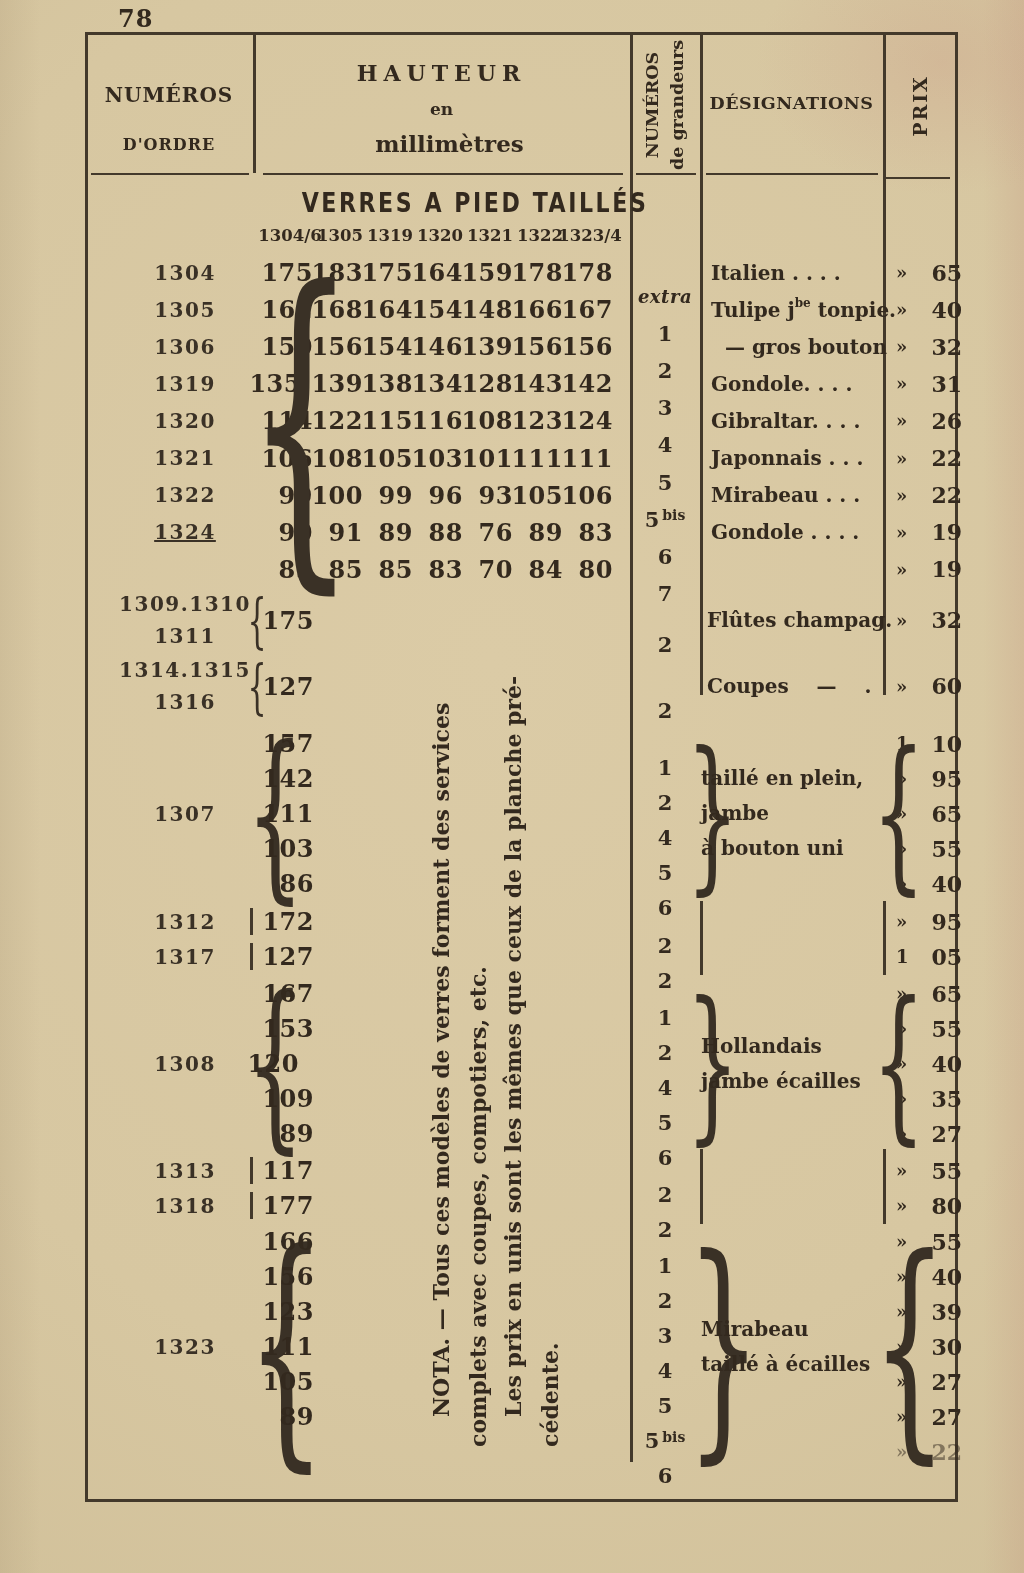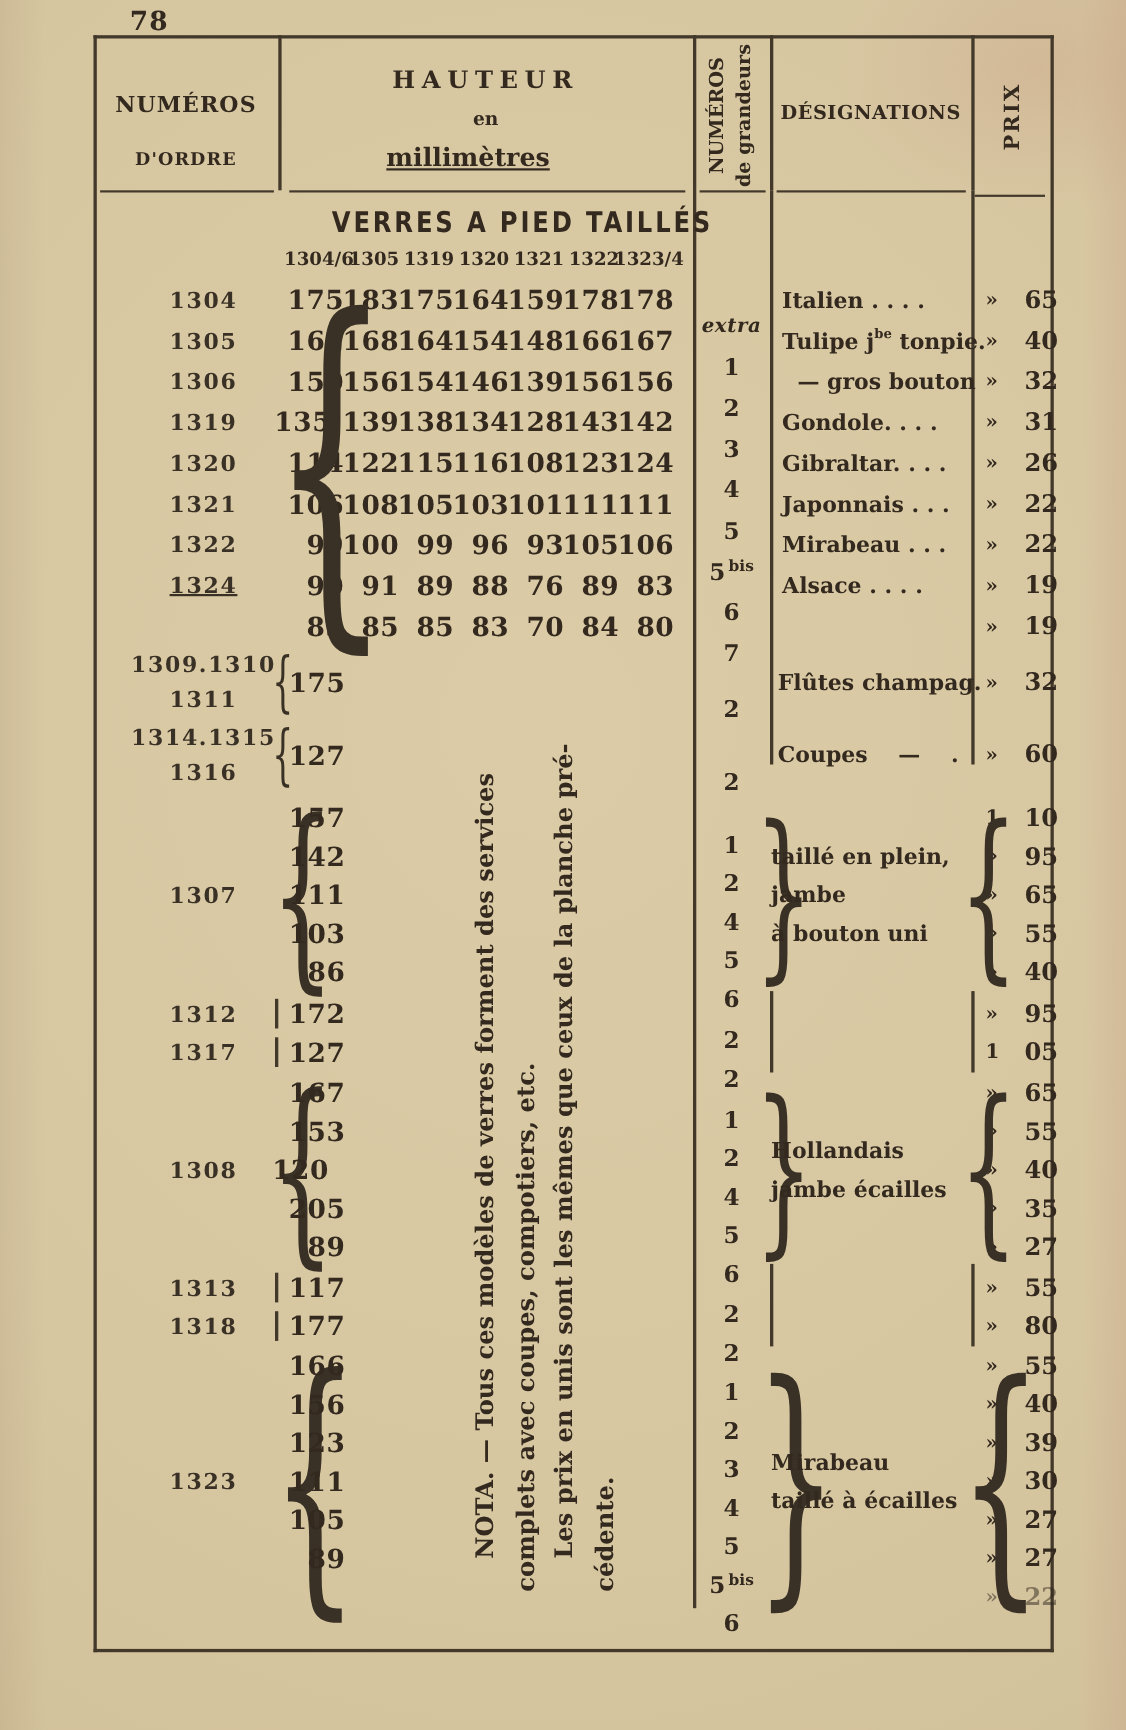--- a/index.html
+++ b/index.html
@@ -84,21 +84,21 @@
     <div class="abs line" style="left:6px;top:141px;width:158px;height:2px;"></div>
     <div class="abs line" style="left:178px;top:141px;width:360px;height:2px;"></div>
     <div class="abs line" style="left:551px;top:141px;width:60px;height:2px;"></div>
     <div class="abs line" style="left:621px;top:141px;width:172px;height:2px;"></div>
     <div class="abs line" style="left:801px;top:145px;width:64px;height:2px;"></div>
 
     <div class="abs hcell h-big" style="left:0;top:48px;width:168px;height:30px;">NUMÉROS</div>
     <div class="abs hcell h-small" style="left:0;top:98px;width:168px;height:28px;">D'ORDRE</div>
     <div class="abs hcell h-haut" style="left:168px;top:26px;width:377px;height:30px;">HAUTEUR</div>
     <div class="abs hcell h-en" style="left:168px;top:64px;width:377px;height:26px;">en</div>
-    <div class="abs hcell h-mm" style="left:152px;top:96px;width:377px;height:30px;text-decoration:underline;">millimètres</div>
+    <div class="abs hcell h-mm" style="left:176px;top:96px;width:377px;height:30px;">millimètres</div>
     <div class="abs vtext hc3" style="left:515px;top:45px;width:130px;height:56px;">
       <div>NUMÉROS</div>
       <div>de grandeurs</div>
     </div>
     <div class="abs hcell h-des" style="left:615px;top:56px;width:183px;height:30px;">DÉSIGNATIONS</div>
     <div class="abs vtext h-prix" style="left:790px;top:61px;width:90px;height:26px;">PRIX</div>
 
     <div class="abs title" style="left:170px;top:154px;width:440px;height:34px;">VERRES A PIED TAILLÉS</div>
     <div id="modelRow">
         <div class="abs subh" style="left: 180px; top: 190px; width: 50px; height: 26px;">1304/6</div>
@@ -250,21 +250,21 @@
         <div class="abs cell num r" style="left: 182px; top: 0px; width: 46px; height: 37.1px;">90</div>
         <div class="abs cell num r" style="left: 232px; top: 0px; width: 46px; height: 37.1px;">91</div>
         <div class="abs cell num r" style="left: 282px; top: 0px; width: 46px; height: 37.1px;">89</div>
         <div class="abs cell num r" style="left: 332px; top: 0px; width: 46px; height: 37.1px;">88</div>
         <div class="abs cell num r" style="left: 382px; top: 0px; width: 46px; height: 37.1px;">76</div>
         <div class="abs cell num r" style="left: 432px; top: 0px; width: 46px; height: 37.1px;">89</div>
         <div class="abs cell num r" style="left: 482px; top: 0px; width: 46px; height: 37.1px;">83</div>
         <div class="abs cell size" style="left: 547px; top: 0px; width: 66px; height: 37.1px;">
           <span>6</span>
         </div>
-        <div class="abs cell des l" style="left: 622px; top: 0px; width: 174px; height: 37.1px;"><span>Alsace . . . .</span></div>
+        <div class="abs cell des l" style="left: 622px; top: 0px; width: 174px; height: 37.1px;"><span>Gondole . . . .</span></div>
         <div class="abs prix" style="left: 801px; top: 0px; width: 66px; height: 37.1px;">
           <span class="pm">»</span>
           <span class="pv">19</span>
         </div>
       </div>
       <div class="abs " style="left: 0px; top: 518.8px; width: 873px; height: 37.1px;">
         <div class="abs cell order" style="left: 0px; top: 0px; width: 200px; height: 37.1px;"></div>
         <div class="abs cell num r" style="left: 182px; top: 0px; width: 46px; height: 37.1px;">85</div>
         <div class="abs cell num r" style="left: 232px; top: 0px; width: 46px; height: 37.1px;">85</div>
         <div class="abs cell num r" style="left: 282px; top: 0px; width: 46px; height: 37.1px;">85</div>
@@ -381,21 +381,21 @@
           <span class="pv">55</span>
         </div>
         <div class="abs cell num r" style="left: 166px; top: 70px; width: 48px; height: 35px; text-align: right;">120</div>
         <div class="abs cell size" style="left: 547px; top: 70px; width: 66px; height: 35px;">
           <span>4</span>
         </div>
         <div class="abs prix" style="left: 801px; top: 70px; width: 66px; height: 35px;">
           <span class="pm">»</span>
           <span class="pv">40</span>
         </div>
-        <div class="abs cell num r" style="left: 181px; top: 105px; width: 48px; height: 35px;">205</div>
+        <div class="abs cell num r" style="left: 181px; top: 105px; width: 48px; height: 35px;">109</div>
         <div class="abs cell size" style="left: 547px; top: 105px; width: 66px; height: 35px;">
           <span>5</span>
         </div>
         <div class="abs prix" style="left: 801px; top: 105px; width: 66px; height: 35px;">
           <span class="pm">»</span>
           <span class="pv">35</span>
         </div>
         <div class="abs cell num r" style="left: 181px; top: 140px; width: 48px; height: 35px;">89</div>
         <div class="abs cell size" style="left: 547px; top: 140px; width: 66px; height: 35px;">
           <span>6</span>

